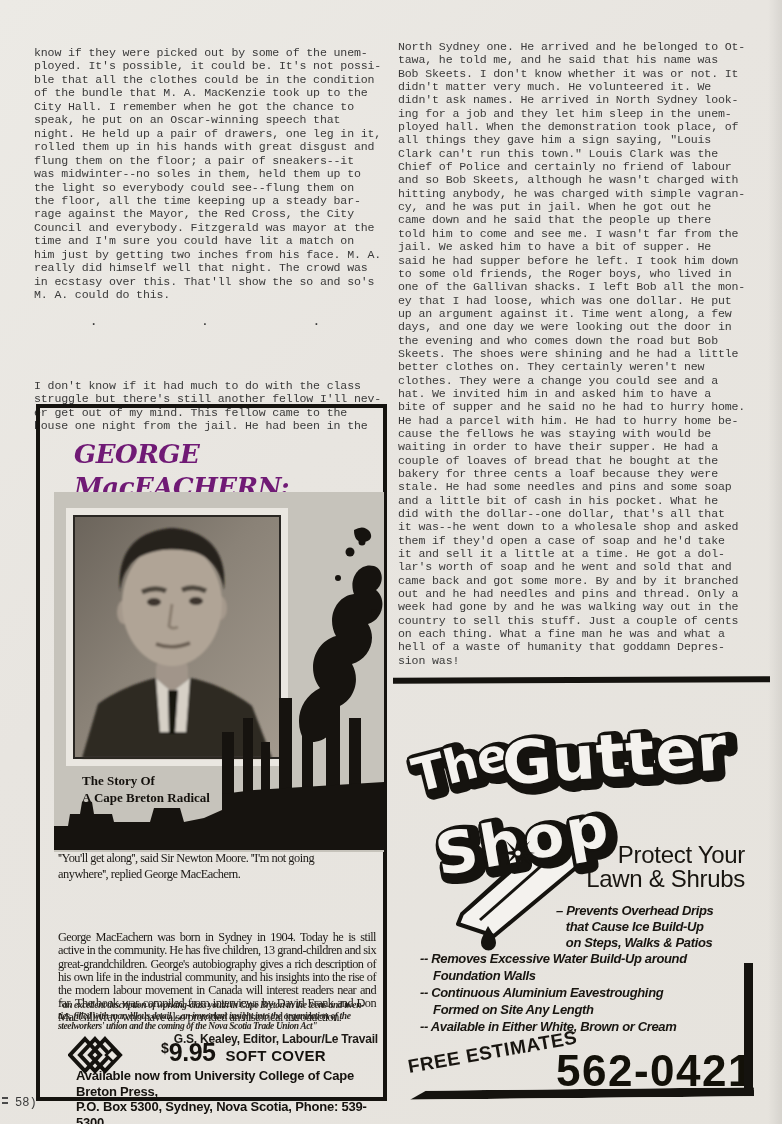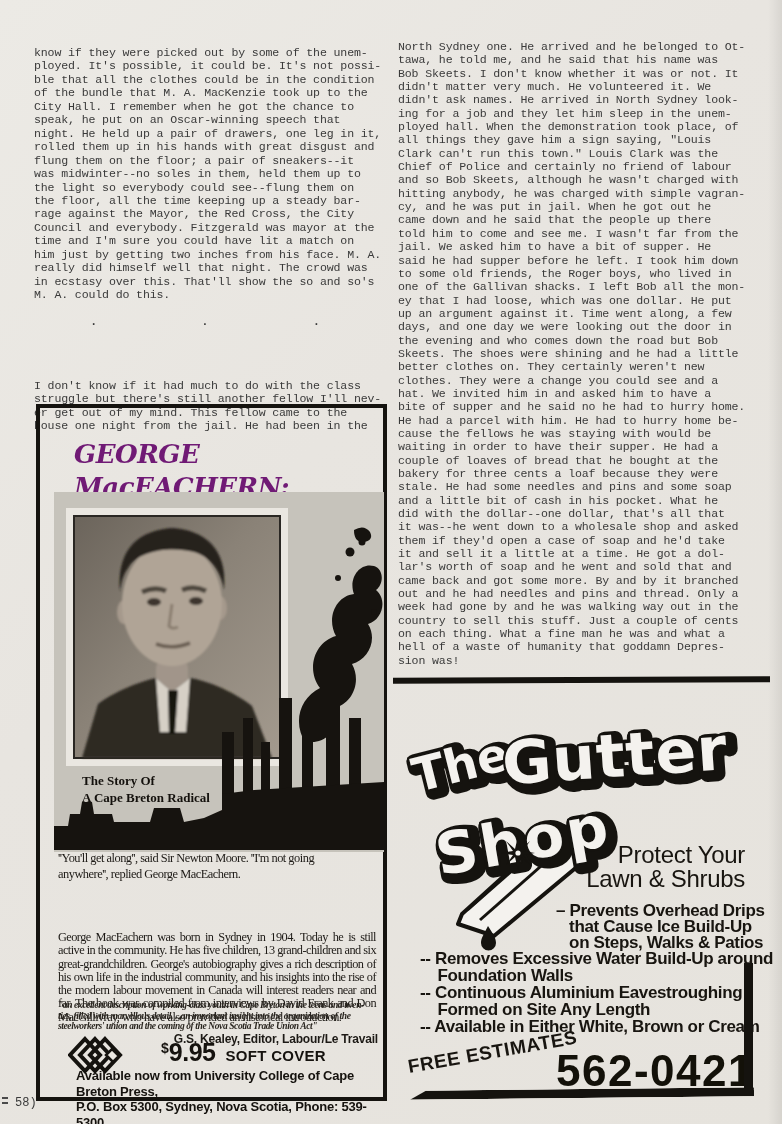--- a/index.html
+++ b/index.html
@@ -61,21 +61,21 @@
   
   #col-rule{left:393px;top:677px;width:377px;height:6px;background:#15130f;transform:rotate(-0.2deg);}
   
   #gutter-art{left:396px;top:686px;}
   #gutter-headline{
     left:545px;top:843px;width:200px;text-align:right;white-space:pre-line;
     font-weight:normal;font-size:24px;line-height:23.5px;letter-spacing:-0.3px;color:#181510;
   }
   .bullet{
     white-space:pre;font-weight:bold;color:#181510;
-    font-size:17px;line-height:16px;letter-spacing:-0.35px;
+    font-size:13px;line-height:16px;letter-spacing:-0.35px;font-style:italic;
   }
   #bullet1{left:556px;top:903px;}
   #bullet2{left:420px;top:951px;line-height:16.5px;}
   #bullet3{left:420px;top:985px;line-height:16.5px;}
   #bullet4{left:420px;top:1019px;}
   #free-estimates{
     left:410px;top:1056px;transform:rotate(-10deg);transform-origin:left bottom;
     font-weight:bold;font-size:19px;letter-spacing:0.6px;color:#181510;white-space:nowrap;
   }
   #gutter-phone{

